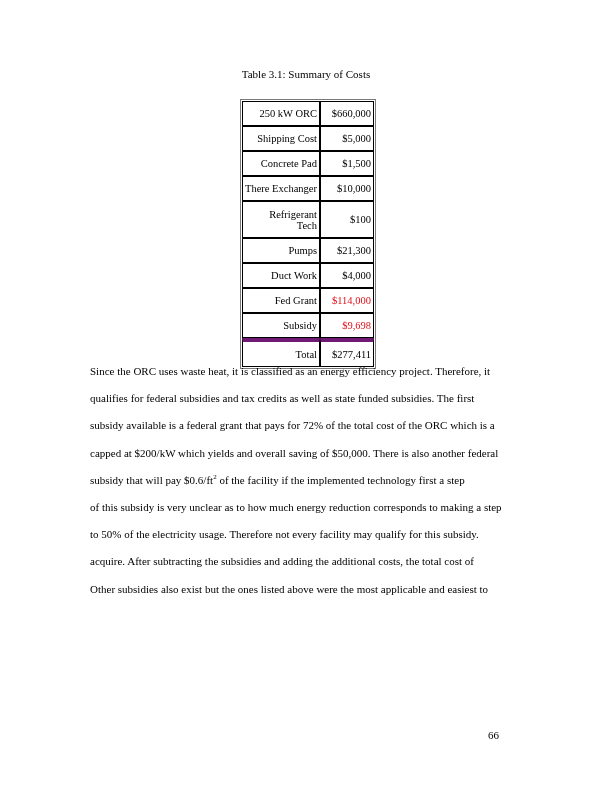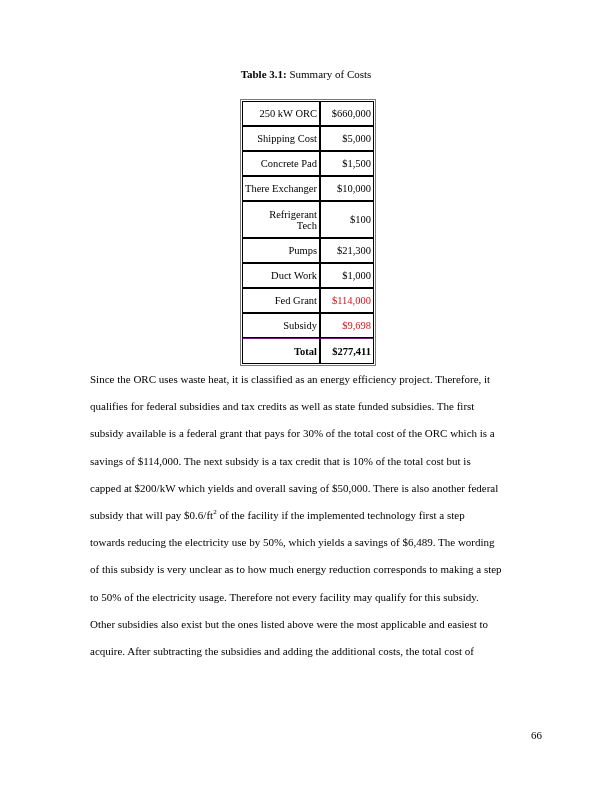--- a/index.html
+++ b/index.html
@@ -1,35 +1,35 @@
 <!DOCTYPE html>
 <html><head>
 <meta charset="utf-8">
 <style>
   html, body { margin: 0; padding: 0; background: #ffffff; }
   body { width: 612px; height: 792px; position: relative; overflow: hidden;
          font-family: "Liberation Serif", serif; color: #000; }
   .caption { position: absolute; top: 68px; left: 0; width: 612px; text-align: center;
              font-size: 11px; }
-  .caption b { font-weight: bold; }
+  .caption b { font-weight: normal; }
   .tbl-wrap { position: absolute; left: 240px; top: 99px; }
   table { border-collapse: separate; border-spacing: 0; border: 1px solid #7a7a7a;
           padding: 1px; font-size: 10.5px; }
   td { border: 1px solid #000; text-align: right; padding: 4px 2px; height: 15px;
        line-height: 11px; }
   td.lbl { width: 72px; }
   td.val { width: 48px; }
   tr.tall td { height: 27px; }
   td.neg { color: #e0101a; }
-  tr.total td { border-top: 1px solid #701a75; height: 16px; font-weight: bold; }
+  tr.total td { border-top: 4px solid #701a75; height: 16px; }
   .para { position: absolute; left: 90px; top: 358px; width: 440px; font-size: 11px;
-          line-height: 27.2px; margin-top: 8px; }
+          line-height: 27.2px; }
   .para p { margin: 0; white-space: nowrap; }
   sup { font-size: 7px; line-height: 0; }
-  .pagenum { position: absolute; left: 531px; top: 729px; font-size: 11px; }
+  .pagenum { position: absolute; left: 488px; top: 729px; font-size: 11px; }
 </style>
 </head>
 <body>
 
 <div class="caption">
   <b>Table 3.1:</b>
   <span>Summary of Costs</span>
 </div>
 
 <div class="tbl-wrap">
@@ -54,45 +54,43 @@
     <tr class="tall">
           <td class="lbl"><span>Refrigerant</span><br><span>Tech</span></td>
           <td class="val">$100</td>
         </tr>
     <tr>
           <td class="lbl">Pumps</td>
           <td class="val">$21,300</td>
         </tr>
     <tr>
           <td class="lbl">Duct Work</td>
-          <td class="val">$1,000</td>
+          <td class="val">$4,000</td>
         </tr>
     <tr>
           <td class="lbl">Fed Grant</td>
           <td class="val neg">$114,000</td>
         </tr>
     <tr>
           <td class="lbl">Subsidy</td>
           <td class="val neg">$9,698</td>
         </tr>
     <tr class="total">
           <td class="lbl">Total</td>
           <td class="val">$277,411</td>
         </tr>
   </tbody>
     </table>
 </div>
 
 <div class="para">
   <p>Since the ORC uses waste heat, it is classified as an energy efficiency project. Therefore, it</p>
   <p>qualifies for federal subsidies and tax credits as well as state funded subsidies. The first</p>
-  <p>subsidy available is a federal grant that pays for 30% of the total cost of the ORC which is a</p>
-  <p>savings of $114,000. The next subsidy is a tax credit that is 10% of the total cost but is</p>
+  <p>subsidy available is a federal grant that pays for 72% of the total cost of the ORC which is a</p>
   <p>capped at $200/kW which yields and overall saving of $50,000. There is also another federal</p>
   <p><span>subsidy that will pay $0.6/ft</span><sup>2</sup><span> of the facility if the implemented technology first a step</span></p>
-  <p>towards reducing the electricity use by 50%, which yields a savings of $6,489. The wording</p>
   <p>of this subsidy is very unclear as to how much energy reduction corresponds to making a step</p>
   <p>to 50% of the electricity usage. Therefore not every facility may qualify for this subsidy.</p>
+  <p>acquire. After subtracting the subsidies and adding the additional costs, the total cost of</p>
   <p>Other subsidies also exist but the ones listed above were the most applicable and easiest to</p>
-  <p>acquire. After subtracting the subsidies and adding the additional costs, the total cost of</p>
 </div>
 
 <div class="pagenum">66</div>
 
 </body></html>

